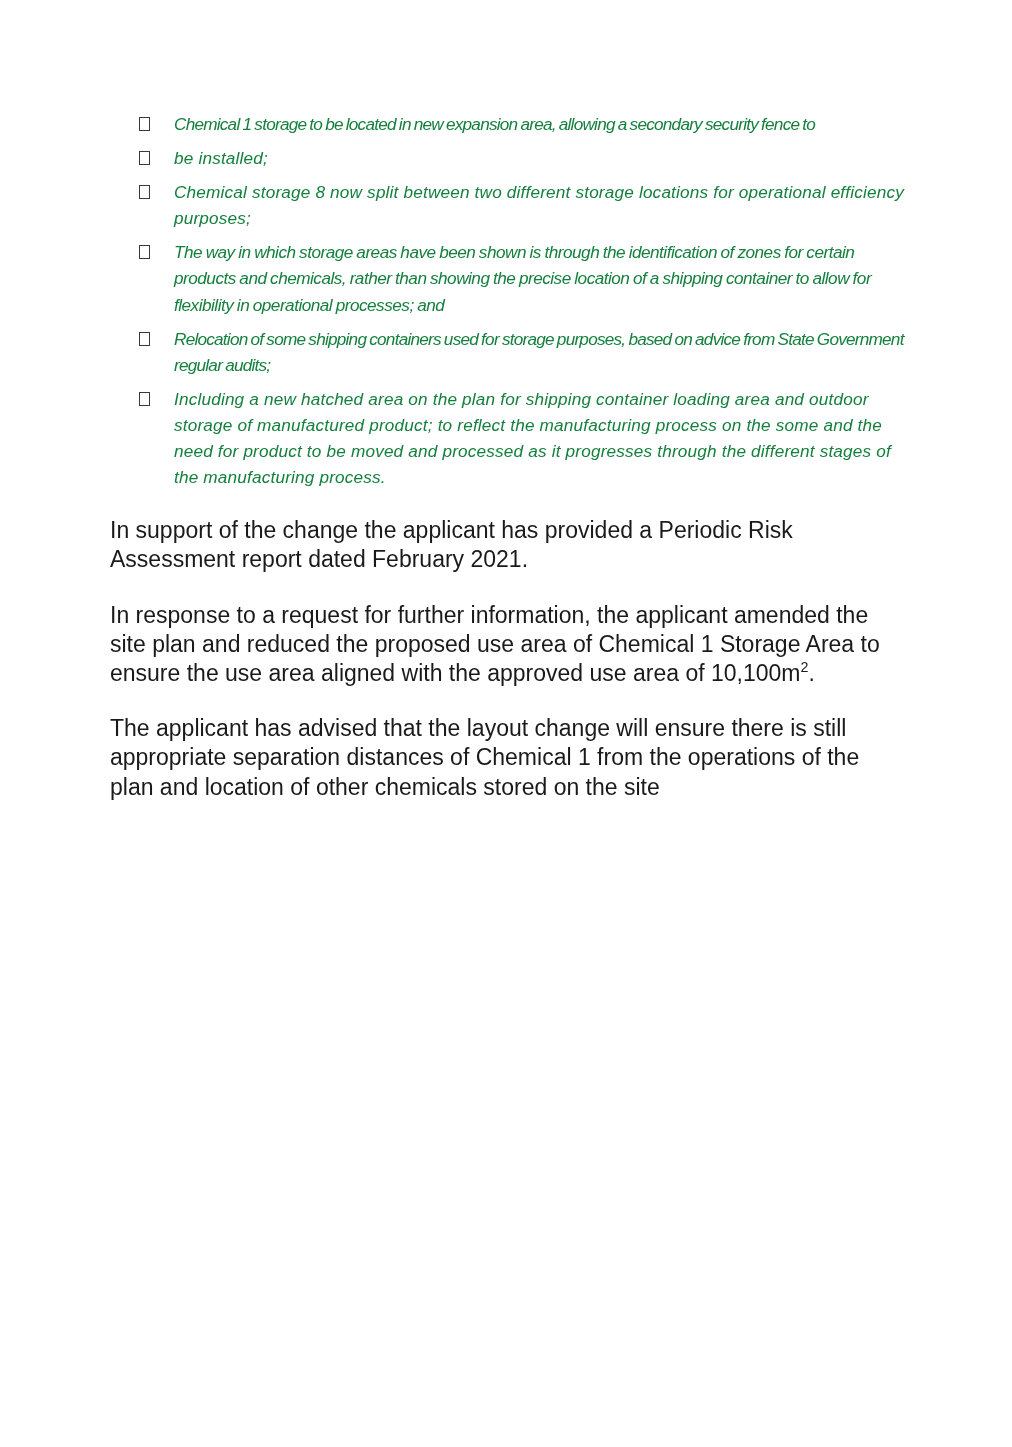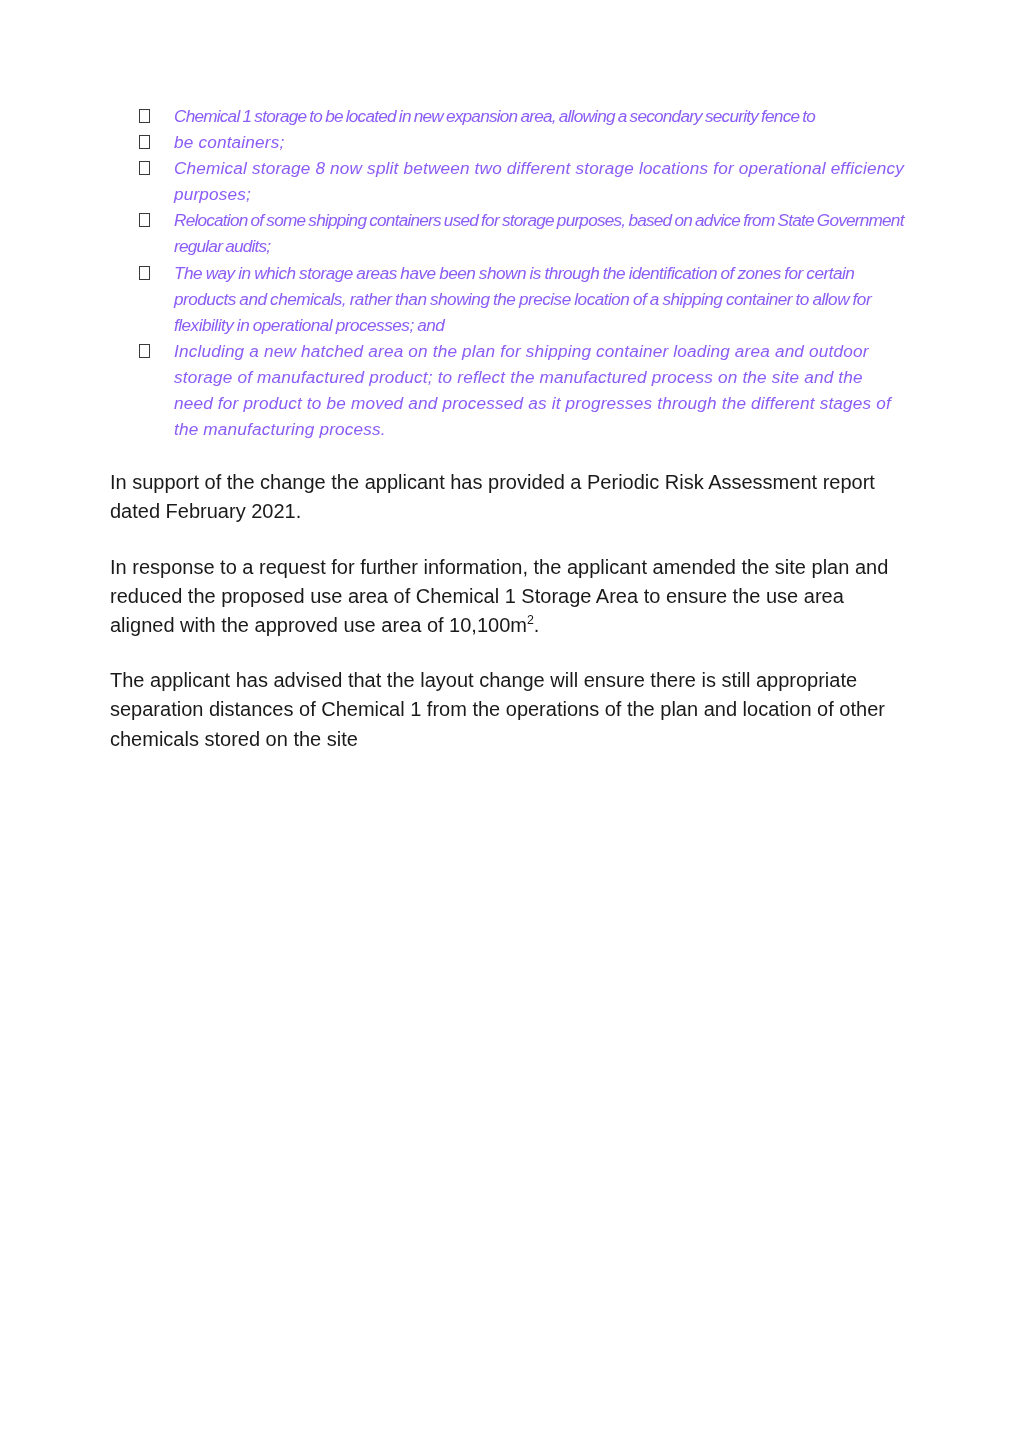--- a/index.html
+++ b/index.html
@@ -33,25 +33,25 @@
   
   .bullet-list {
     margin: 0;
     padding: 0;
     list-style: none;
   }
 
   .bullet-item {
     position: relative;
     padding-left: 64px;
-    margin: 0 0 0 0;
+    margin: 8px 0 0 0;
     font-style: italic;
     font-size: 17.2px;
     line-height: 26.1px;
-    color: #8b5cf6;
+    color: #15803d;
     letter-spacing: 0.01em;
   }
 
   
   .bullet-marker {
     position: absolute;
     left: 29px;
     top: 6px;
     width: 9px;
     height: 12px;
@@ -74,21 +74,21 @@
     word-spacing: -0.04em;
   }
 
   
   .body-block {
     margin-top: 26px;
   }
 
   .body-para {
     margin: 0 0 26px 0;
-    font-size: 20px;
+    font-size: 23px;
     line-height: 29.2px;
     color: #1a1a1a;
     width: 796px;
   }
   .body-para:last-child { margin-bottom: 0; }
 
   .body-para sup {
     font-size: 0.62em;
     vertical-align: super;
     line-height: 0;
@@ -102,43 +102,43 @@
 
     <ul class="bullet-list">
 
       <li class="bullet-item condensed">
         <span class="bullet-marker"></span>
         <span class="bullet-text">Chemical 1 storage to be located in new expansion area, allowing a secondary security fence to</span>
       </li>
 
       <li class="bullet-item">
         <span class="bullet-marker"></span>
-        <span class="bullet-text">be containers;</span>
+        <span class="bullet-text">be installed;</span>
       </li>
 
 
       <li class="bullet-item">
         <span class="bullet-marker"></span>
         <span class="bullet-text">Chemical storage 8 now split between two different storage locations for operational efficiency purposes;</span>
       </li>
 
 
+      <li class="bullet-item condensed-lite">
+        <span class="bullet-marker"></span>
+        <span class="bullet-text">The way in which storage areas have been shown is through the identification of zones for certain products and chemicals, rather than showing the precise location of a shipping container to allow for flexibility in operational processes;  and</span>
+      </li>
+
       <li class="bullet-item condensed">
         <span class="bullet-marker"></span>
         <span class="bullet-text">Relocation of some shipping containers used for storage purposes, based on advice from State Government regular audits;</span>
       </li>
 
-      <li class="bullet-item condensed-lite">
-        <span class="bullet-marker"></span>
-        <span class="bullet-text">The way in which storage areas have been shown is through the identification of zones for certain products and chemicals, rather than showing the precise location of a shipping container to allow for flexibility in operational processes;  and</span>
-      </li>
-
       <li class="bullet-item">
         <span class="bullet-marker"></span>
-        <span class="bullet-text">Including a new hatched area on the plan for shipping container loading area and outdoor storage of manufactured product; to reflect the manufactured process on the site and the need for product to be moved and processed as it progresses through the different stages of the manufacturing process.</span>
+        <span class="bullet-text">Including a new hatched area on the plan for shipping container loading area and outdoor storage of manufactured product; to reflect the manufacturing process on the some and the need for product to be moved and processed as it progresses through the different stages of the manufacturing process.</span>
       </li>
 
     </ul>
 
     <div class="body-block">
 
       <p class="body-para">In support of the change the applicant has provided a Periodic Risk Assessment report dated February 2021.</p>
 
       <p class="body-para"><span>In response to a request for further information, the applicant amended the site plan and reduced the proposed use area of Chemical 1 Storage Area to ensure the use area aligned with the approved use area of 10,100m</span><sup>2</sup><span>.</span></p>
 

